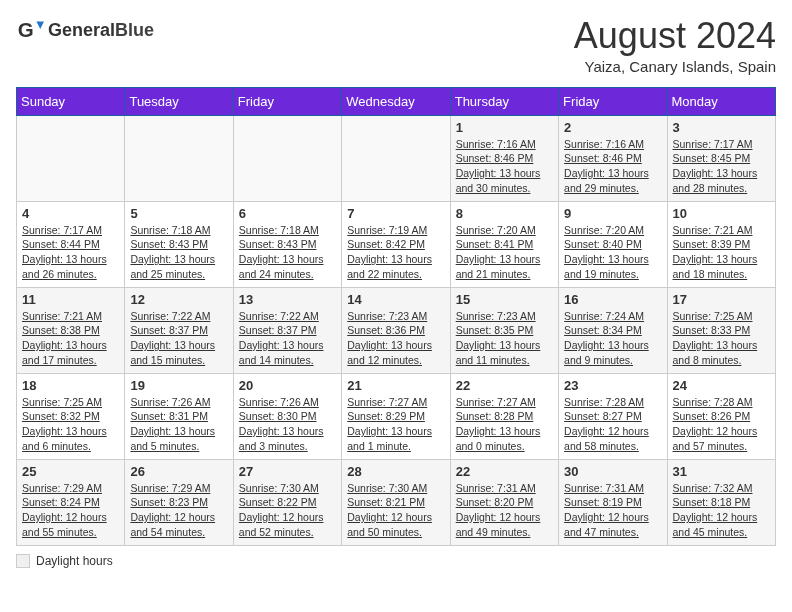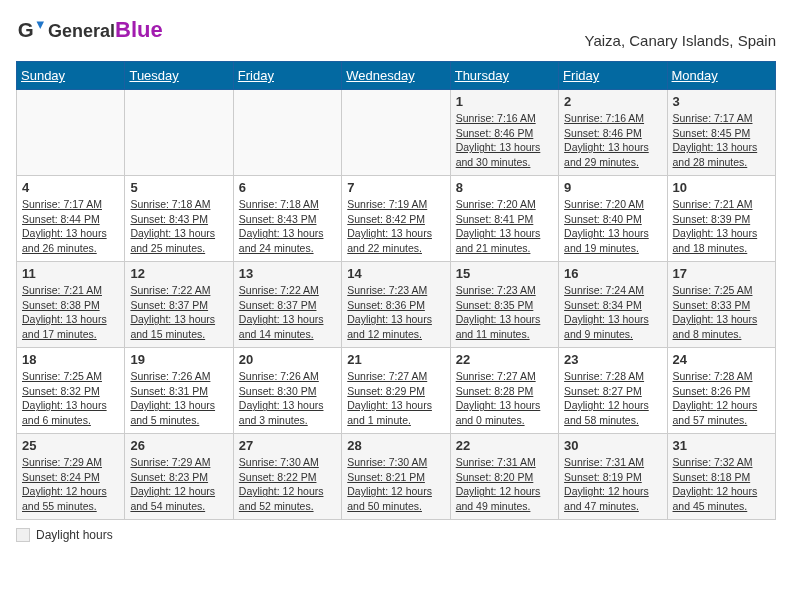--- a/index.html
+++ b/index.html
@@ -30,36 +30,35 @@
     }
     .main-title {
       font-size: 36px;
       font-weight: 300;
       color: #333;
       line-height: 1.1;
     }
     .subtitle {
       font-size: 15px;
       color: #333;
-      margin-top: 16px;
+      margin-top: 2px;
     }
     .calendar {
       width: 100%;
       border-collapse: collapse;
       font-size: 11px;
     }
     .calendar thead th {
-      background: #0369a1;
+      background: #6d28d9;
       color: #fff;
       padding: 6px 4px;
       text-align: left;
       font-size: 13px;
       font-weight: normal;
       border: 1px solid #1a5fa0;
-      text-decoration: underline;
     }
     .calendar tbody td {
       border: 1px solid #ccc;
       vertical-align: top;
       padding: 4px 5px;
       width: calc(100%/7);
       height: 86px;
       background: #fff;
     }
     .calendar tbody tr:nth-child(odd) td {
@@ -102,24 +101,25 @@
 </head>
 <body>
 
 <div class="header">
   <div class="logo">
     <svg class="logo-icon" viewBox="0 0 30 30" xmlns="http://www.w3.org/2000/svg">
       <text x="2" y="22" font-size="22" font-weight="bold" fill="#333">G</text>
       <polygon points="22,6 30,6 26,14" fill="#2176c9"></polygon>
     </svg>
     <div>
-      <span style="font-size:18px;font-weight:bold;color:#333;">General</span><span style="font-size:22px;font-weight:bold;color:#a21caf;">Blue</span>
+      <span style="font-size:18px;font-weight:bold;color:#333;">General</span><span style="font-size:18px;font-weight:bold;color:#404040;">Blue</span>
     </div>
   </div>
   <div class="title-block">
+    <div class="main-title">August 2024</div>
     <div class="subtitle">Yaiza, Canary Islands, Spain</div>
   </div>
 </div>
 
 <table class="calendar">
   <thead>
     <tr id="header-row">
         <th>Sunday</th>
         <th>Tuesday</th>
         <th>Friday</th>

